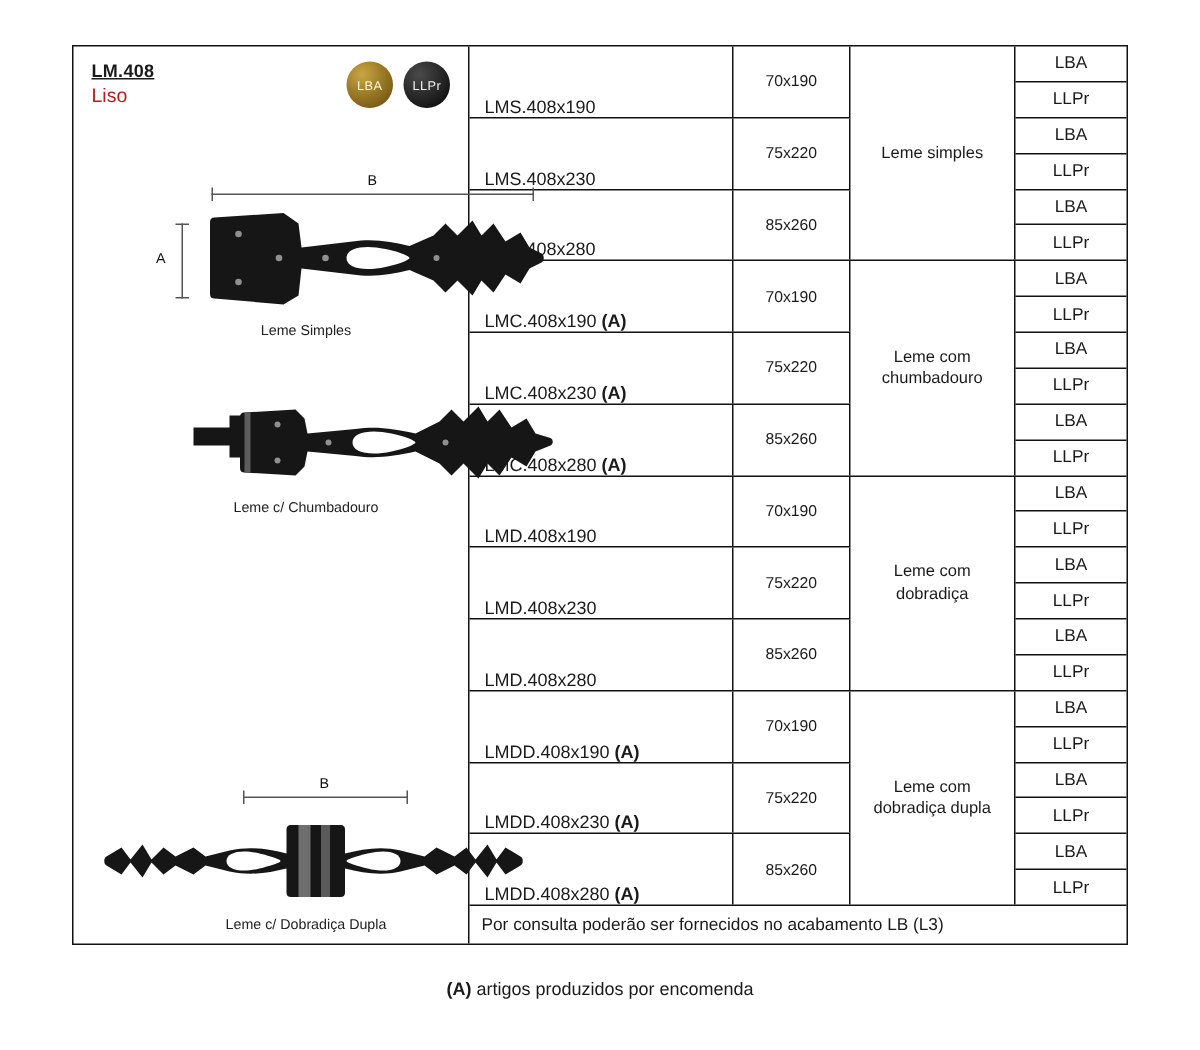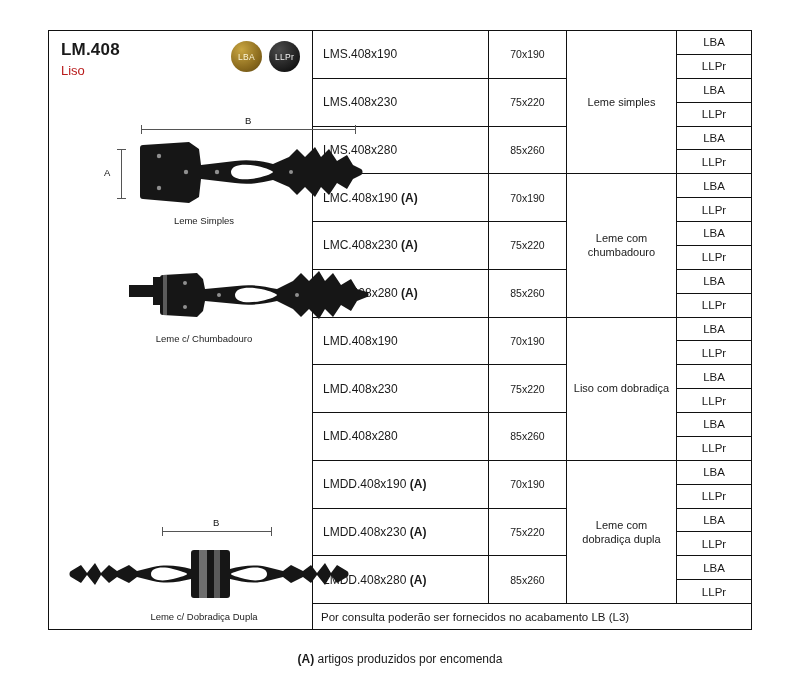--- a/index.html
+++ b/index.html
@@ -36,23 +36,24 @@
     position: relative;
   }
 
   .code-block {
     position: absolute;
     left: 12px;
     top: 8px;
     line-height: 1.35;
   }
   .code-main {
-    font-size: 17px;
+    font-size: 12px;
     font-weight: bold;
     letter-spacing: .2px;
+    text-decoration: underline;
   }
   .code-sub {
     font-size: 13px;
     color: #b91c1c;
   }
 
   .badges {
     position: absolute;
     right: 12px;
     top: 10px;
@@ -148,21 +149,21 @@
     border-bottom: 1px solid #111;
     box-sizing: border-box;
   }
   .row:last-child { border-bottom: none; }
 
   .cell-ref {
     width: 176px;
     border-right: 1px solid #111;
     box-sizing: border-box;
     display: flex;
-    align-items: center;
+    align-items: flex-end;
     padding-left: 10px;
     font-size: 12px;
   }
   .cell-ref b { font-weight: bold; }
   .cell-dim {
     flex: 1;
     border-right: 1px solid #111;
     box-sizing: border-box;
     display: flex;
     align-items: center;
@@ -403,21 +404,21 @@
                 </div>
               <div class="cell-dim">75x220</div>
             </div>
             <div class="row">
               <div class="cell-ref">
                   <span>LMD.408x280</span>
                 </div>
               <div class="cell-dim">85x260</div>
             </div>
           </div>
-          <div class="grp-desc">Liso com dobradiça</div>
+          <div class="grp-desc">Leme com dobradiça</div>
           <div class="grp-fin">
             <div class="fin-pair">
               <div class="fin">LBA</div>
               <div class="fin">LLPr</div>
             </div>
             <div class="fin-pair">
               <div class="fin">LBA</div>
               <div class="fin">LLPr</div>
             </div>
             <div class="fin-pair">

